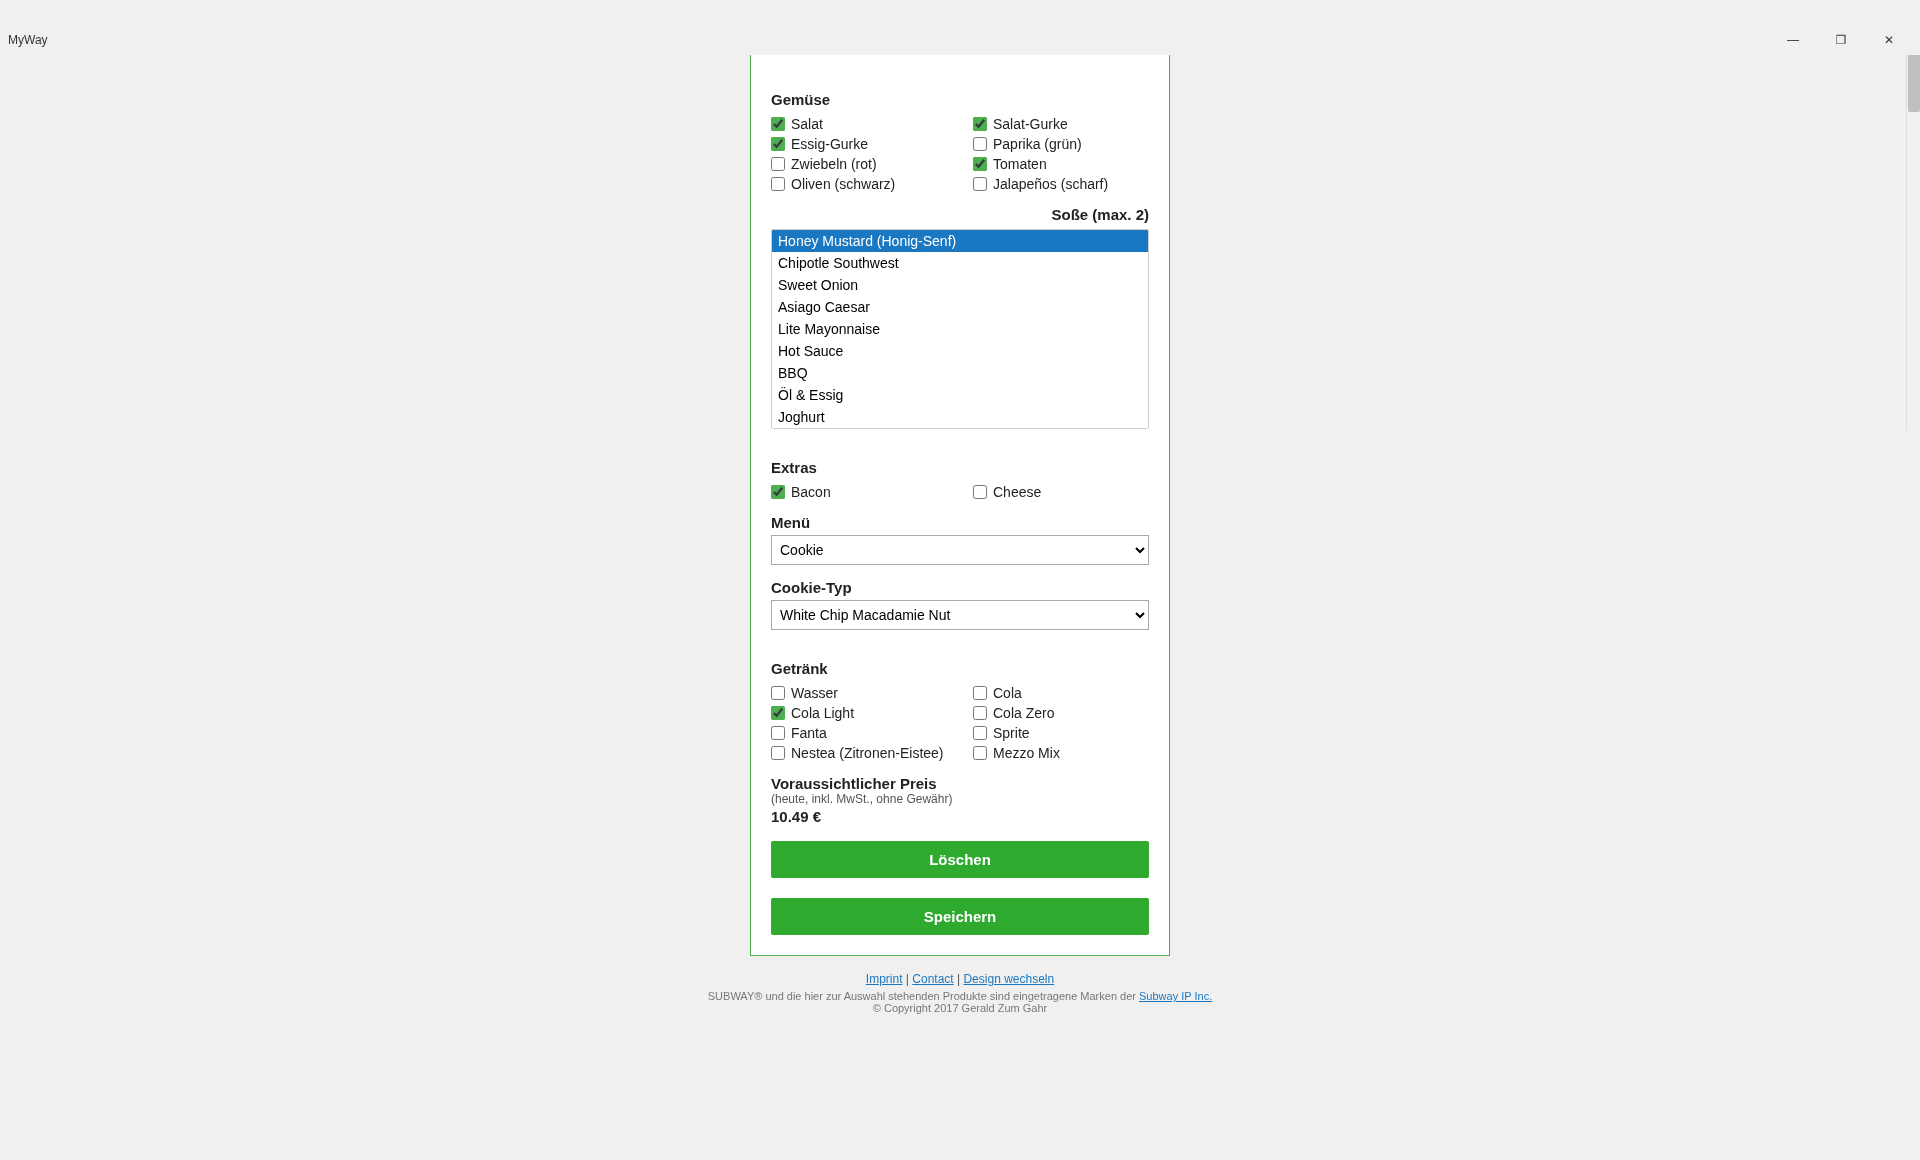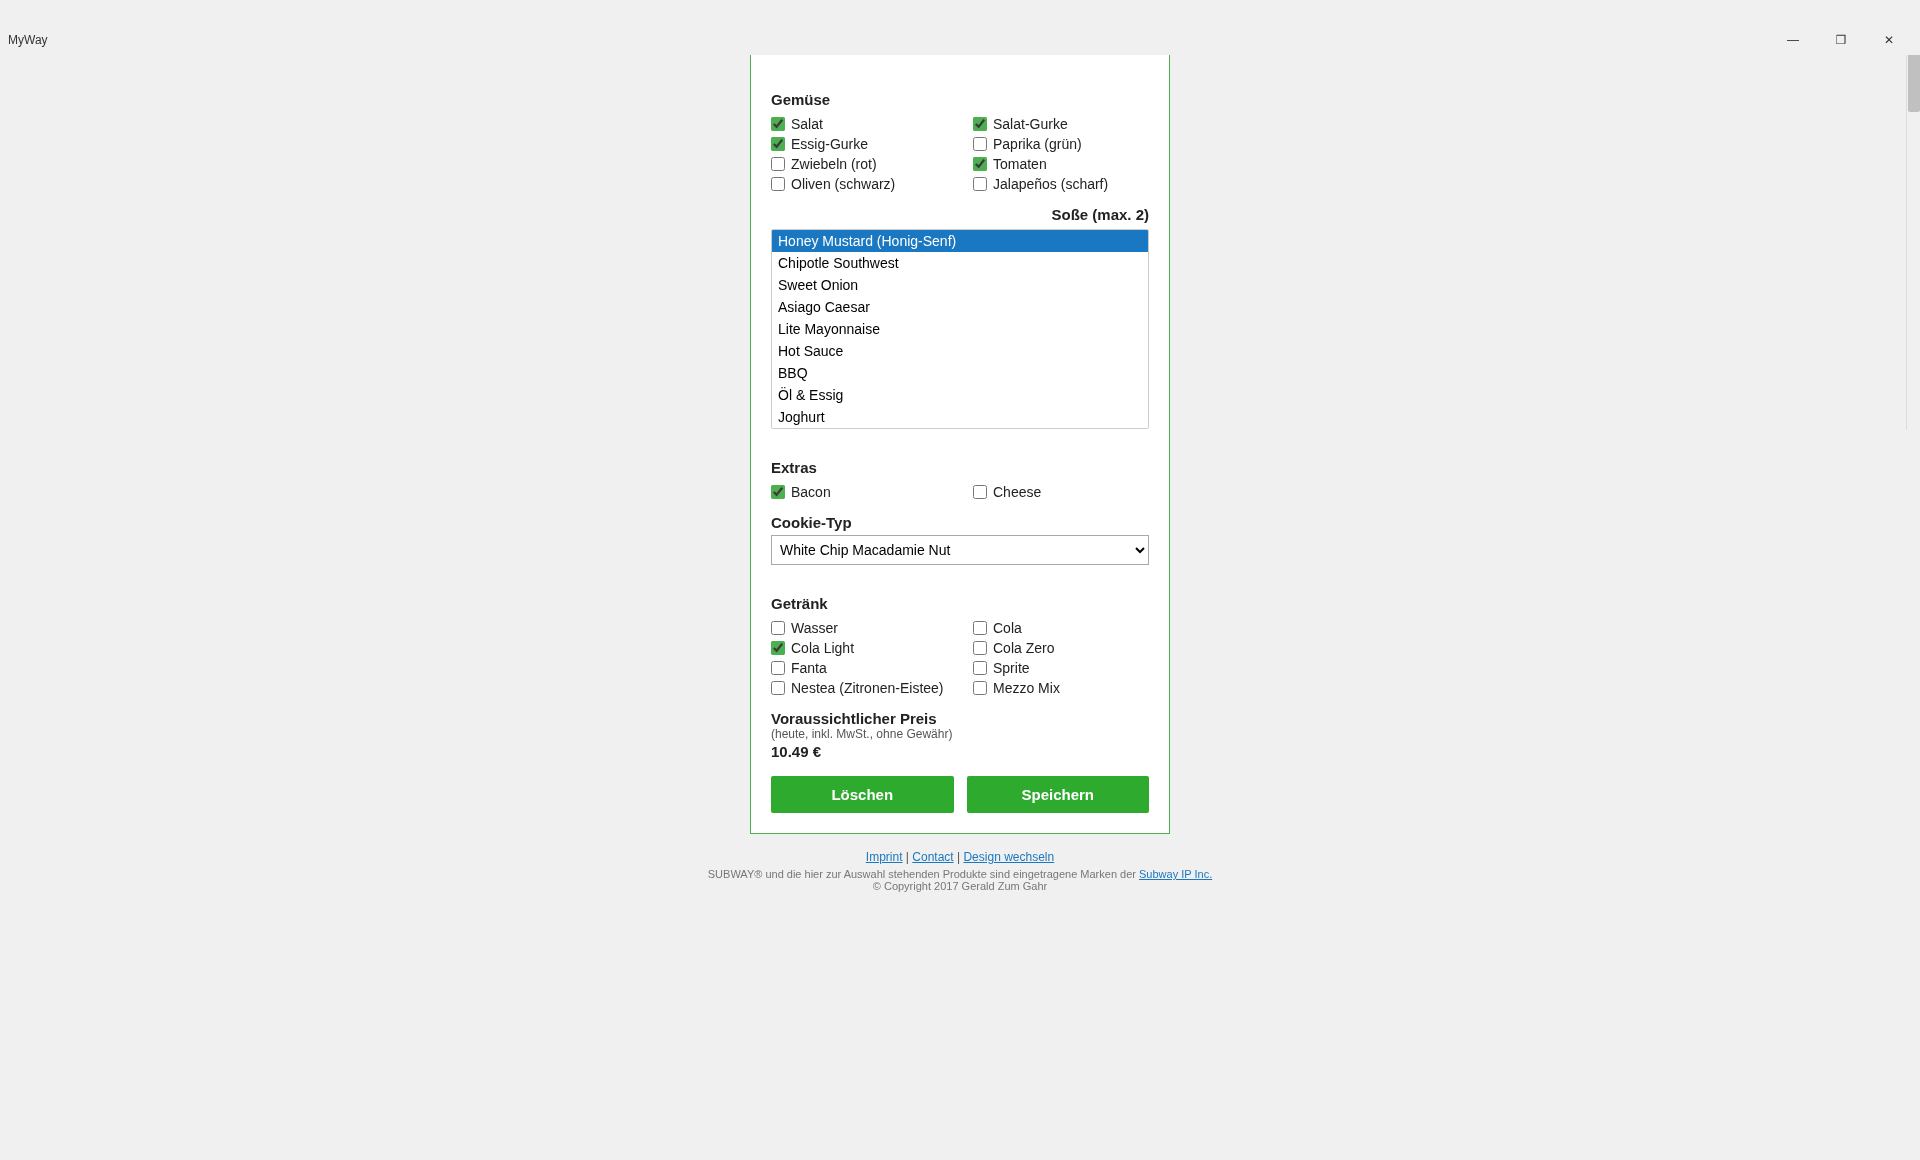--- a/index.html
+++ b/index.html
@@ -155,22 +155,23 @@
     .price-value {
       font-size: 15px;
       font-weight: 600;
       color: #222;
       margin-top: 2px;
     }
 
     .button-row {
       display: flex;
       justify-content: space-between;
-      gap: 13px;
+      gap: 20px;
       margin-top: 4px;
+      flex-direction: column;
     }
 
     .btn-delete {
       background: #2eaa2e;
       color: white;
       border: none;
       padding: 10px 30px;
       font-size: 15px;
       font-weight: 700;
       cursor: pointer;
@@ -304,20 +305,29 @@
           <input type="checkbox" checked="" style="">
           <span>Bacon</span>
         </label>
         <label class="checkbox-item">
           <input type="checkbox" style="">
           <span>Cheese</span>
         </label>
       </div>
     </div>
 
+    <div class="field-group">
+      <div class="field-label">Menü</div>
+      <select class="select-field">
+        <option value=""></option>
+        <option value="cookie" selected="">Cookie</option>
+        <option value="chips">Chips</option>
+        <option value="apfel">Apfel</option>
+      </select>
+    </div>
 
     <div class="field-group">
       <div class="field-label">Cookie-Typ</div>
       <select class="select-field">
         <option value="white-chip" selected="">White Chip Macadamie Nut</option>
         <option value="chocolate">Double Chocolate</option>
         <option value="oatmeal">Oatmeal Raisin</option>
       </select>
     </div>
 

